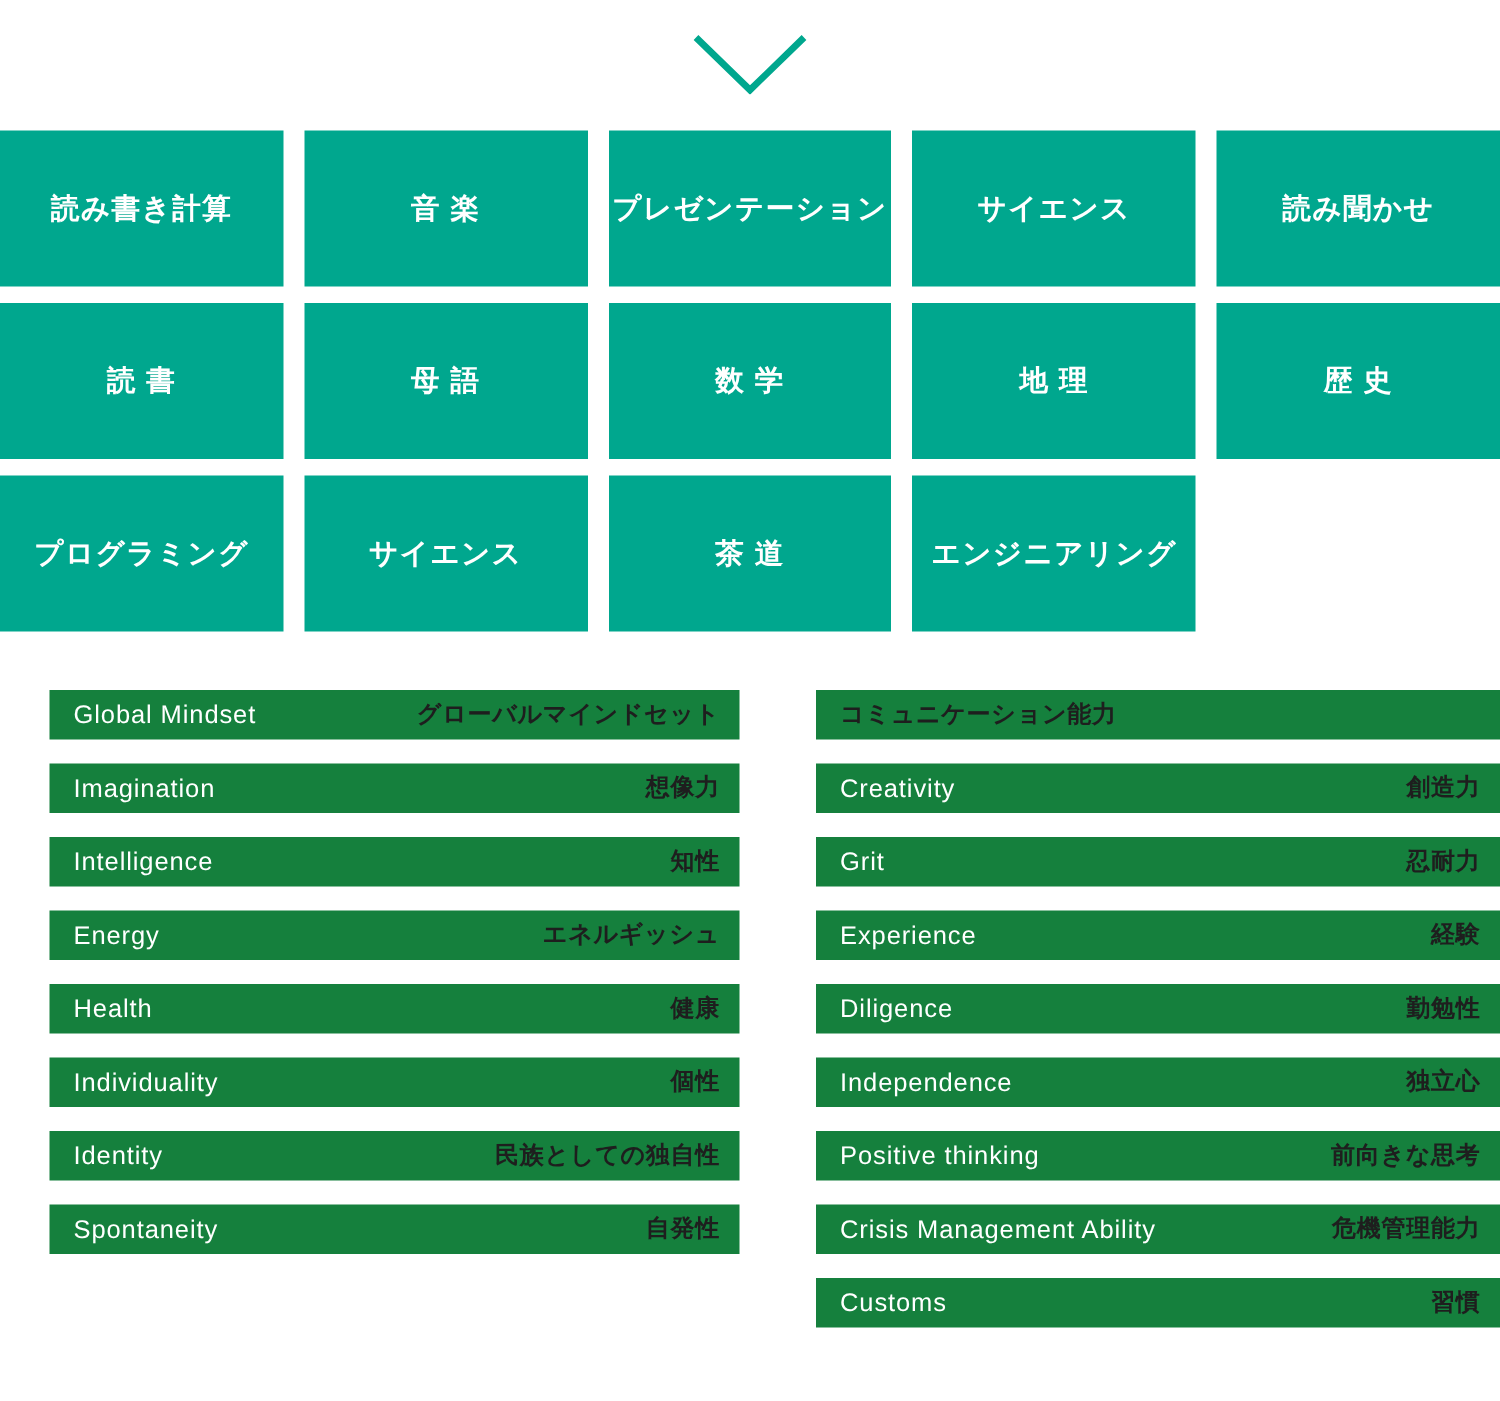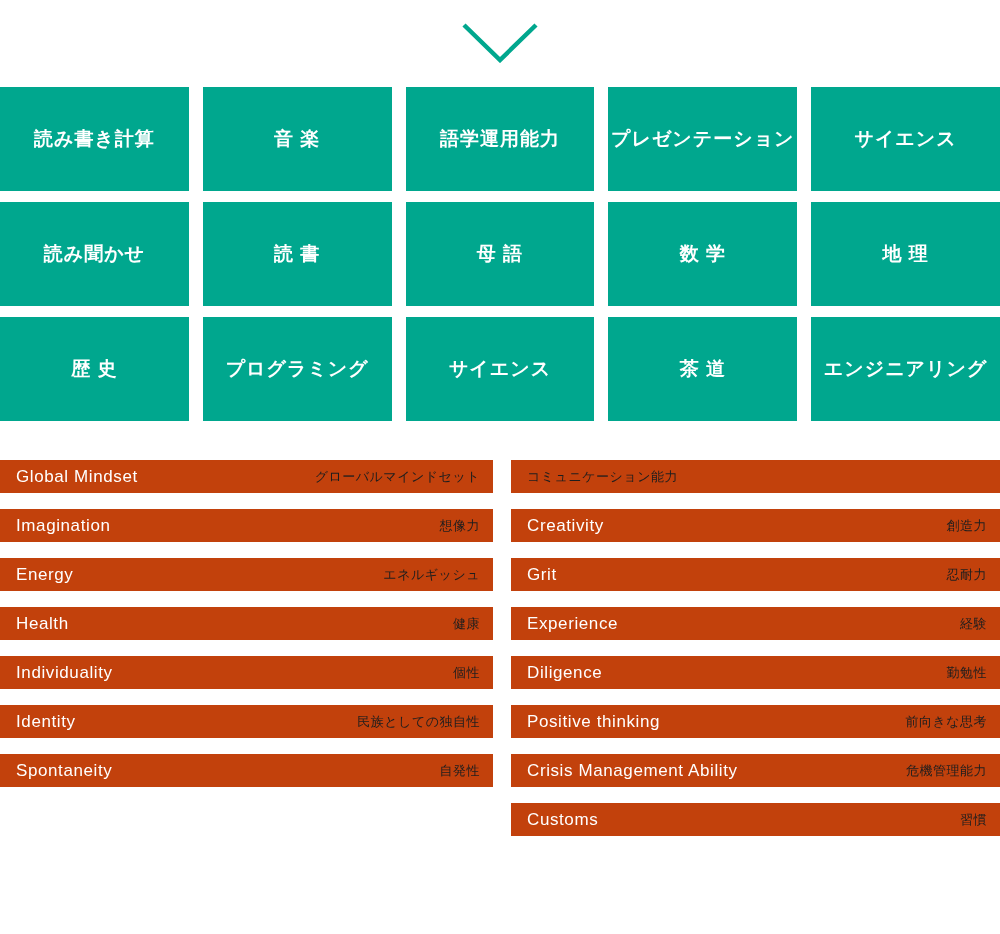--- a/index.html
+++ b/index.html
@@ -48,37 +48,38 @@
   }
   .traits-col {
     display: flex;
     flex-direction: column;
   }
   .traits-col.left  { width: 493px; margin-right: 18px; }
   .traits-col.right { width: 489px; }
   .trait-row {
     height: 33px;
     margin-bottom: 16px;
-    background: #c2410c;
+    background: #15803d;
     display: flex;
     align-items: center;
     justify-content: space-between;
     padding: 0 13px 0 16px;
     box-sizing: border-box;
+    margin-left: 33px;
   }
   .trait-row .en {
     color: #ffffff;
     font-size: 17px;
     letter-spacing: 0.6px;
     white-space: nowrap;
   }
   .trait-row .ja {
     color: #1e1e1e;
-    font-size: 13px;
-    font-weight: 400;
+    font-size: 16px;
+    font-weight: 700;
     letter-spacing: 0.5px;
     white-space: nowrap;
     text-align: center;
   }
 </style>
 </head>
 <body>
 
 <div class="page">
 
@@ -89,23 +90,20 @@
   </div>
 
   <div class="skills-grid">
     <div class="skill-box">
         <span>読み書き計算</span>
       </div>
     <div class="skill-box">
         <span>音 楽</span>
       </div>
     <div class="skill-box">
-        <span>語学運用能力</span>
-      </div>
-    <div class="skill-box">
         <span>プレゼンテーション</span>
       </div>
     <div class="skill-box">
         <span>サイエンス</span>
       </div>
     <div class="skill-box">
         <span>読み聞かせ</span>
       </div>
     <div class="skill-box">
         <span>読 書</span>
@@ -141,20 +139,24 @@
     <div class="traits-col left">
       <div class="trait-row">
         <span class="en">Global Mindset</span>
         <span class="ja">グローバルマインドセット</span>
       </div>
       <div class="trait-row">
         <span class="en">Imagination</span>
         <span class="ja">想像力</span>
       </div>
       <div class="trait-row">
+        <span class="en">Intelligence</span>
+        <span class="ja">知性</span>
+      </div>
+      <div class="trait-row">
         <span class="en">Energy</span>
         <span class="ja">エネルギッシュ</span>
       </div>
       <div class="trait-row">
         <span class="en">Health</span>
         <span class="ja">健康</span>
       </div>
       <div class="trait-row">
         <span class="en">Individuality</span>
         <span class="ja">個性</span>
@@ -183,20 +185,24 @@
       </div>
       <div class="trait-row">
         <span class="en">Experience</span>
         <span class="ja">経験</span>
       </div>
       <div class="trait-row">
         <span class="en">Diligence</span>
         <span class="ja">勤勉性</span>
       </div>
       <div class="trait-row">
+        <span class="en">Independence</span>
+        <span class="ja">独立心</span>
+      </div>
+      <div class="trait-row">
         <span class="en">Positive thinking</span>
         <span class="ja">前向きな思考</span>
       </div>
       <div class="trait-row">
         <span class="en">Crisis Management Ability</span>
         <span class="ja">危機管理能力</span>
       </div>
       <div class="trait-row">
         <span class="en">Customs</span>
         <span class="ja">習慣</span>

